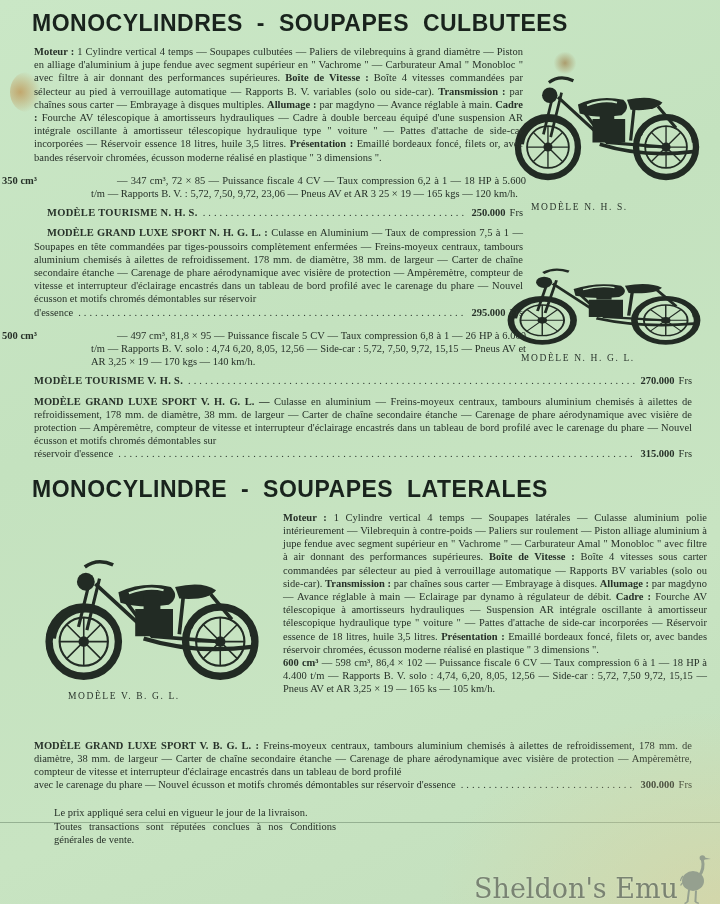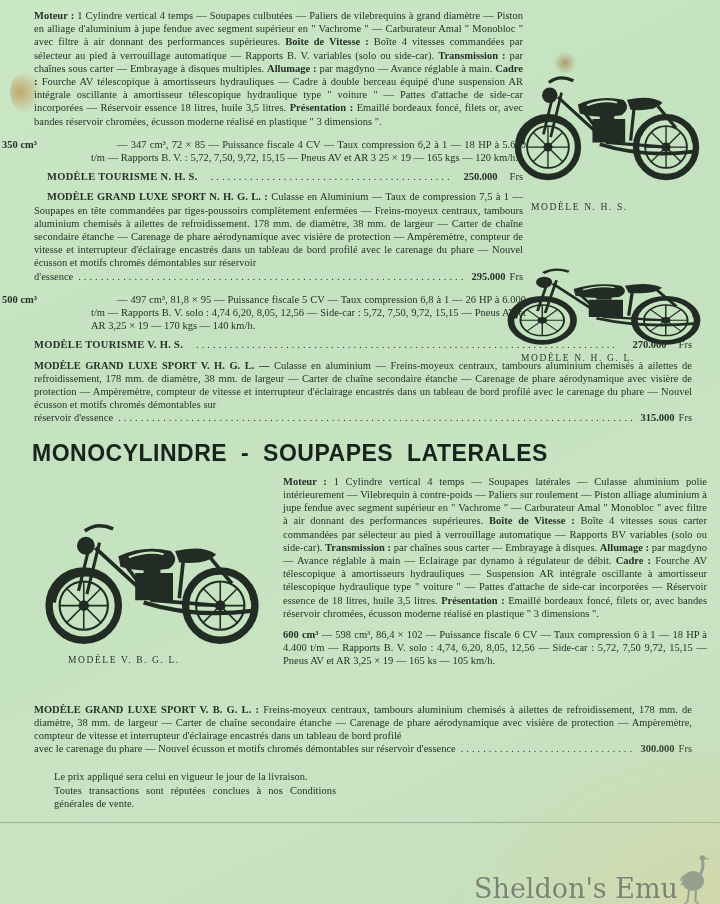--- a/index.html
+++ b/index.html
@@ -15,35 +15,35 @@
     font-size:23px;line-height:28px;letter-spacing:.5px;word-spacing:7px;
     color:#19231d;margin:0 0 8px -2px;
   }
   .title2{margin-top:14px;margin-bottom:8px;}
   p{margin:0;text-align:justify;}
   .b{font-weight:bold;}
   .w489{width:489px;}
   .spec{display:flex;width:524px;margin-left:-32px;margin-top:10px;margin-bottom:6px;gap:44px;}
   .spec-label{flex:0 0 45px;font-weight:bold;}
   .spec-text{flex:1;text-indent:26px;text-align:justify;}
-  .price-row{display:flex;align-items:center;margin:0 0 7px 13px;width:476px;gap:8px;}
+  .price-row{display:flex;align-items:center;margin:0 0 7px 13px;width:476px;}
   .price-row.full{margin-left:0;width:658px;}
   .row-label{font-weight:bold;letter-spacing:.3px;white-space:nowrap;}
   .dots{flex:1;overflow:hidden;white-space:nowrap;letter-spacing:3px;margin:0 5px;color:#2b352d;}
   .dots::after{content:"..........................................................................................................................................................";}
   .price{font-weight:bold;white-space:nowrap;}
   .cur{margin-left:4px;white-space:nowrap;}
   .model{margin-bottom:8px;}
   .model p.lead-indent{text-indent:13px;}
   .tail-row{display:flex;align-items:baseline;}
   .caption{position:absolute;font-size:9.5px;letter-spacing:1.6px;color:#2c362e;white-space:nowrap;}
   .photo{position:absolute;}
   .section2{position:relative;height:216px;margin-bottom:12px;}
   .col-right{margin-left:249px;width:424px;}
-  .spec-inline{margin-top:8px;}
+  .spec-inline{}
   .rule{position:absolute;left:0;top:822px;width:720px;height:1px;background:rgba(58,82,60,.35);}
   .footer{display:flex;margin-top:14px;width:658px;}
   .foot-left{width:356px;}
   .foot-right{width:282px;margin-left:20px;}
   .foot-right p{margin-bottom:1px;}
   .stain1{position:absolute;left:10px;top:72px;width:34px;height:40px;border-radius:50%;
     background:radial-gradient(circle at 30% 50%,rgba(188,116,38,.55),rgba(188,116,38,0) 68%);}
   .stain2{position:absolute;left:552px;top:50px;width:26px;height:26px;border-radius:50%;
     background:radial-gradient(circle,rgba(146,88,28,.5),rgba(146,88,28,0) 62%);}
   .corner{position:absolute;right:0;bottom:0;width:280px;height:190px;pointer-events:none;
@@ -103,26 +103,27 @@
   </svg>
   <div class="caption" style="left:531px;top:201px">MODÈLE N. H. S.</div>
 
   <svg class="photo" style="left:490px;top:249px;width:228px;height:100px" viewBox="0 0 240 150" preserveAspectRatio="none">
     <use href="#moto"></use>
   </svg>
   <div class="caption" style="left:521px;top:352px">MODÈLE N. H. G. L.</div>
 
   <div class="content">
 
+    <h1 class="title">MONOCYLINDRES - SOUPAPES CULBUTEES</h1>
 
     <p class="w489"><span class="b">Moteur : </span><span>1 Cylindre vertical 4 temps — Soupapes culbutées — Paliers de vilebrequins à grand diamètre — Piston en alliage d'aluminium à jupe fendue avec segment supérieur en " Vachrome " — Carburateur Amal " Monobloc " avec filtre à air donnant des performances supérieures. </span><span class="b">Boîte de Vitesse : </span><span>Boîte 4 vitesses commandées par sélecteur au pied à verrouillage automatique — Rapports B. V. variables (solo ou side-car). </span><span class="b">Transmission : </span><span>par chaînes sous carter — Embrayage à disques multiples. </span><span class="b">Allumage : </span><span>par magdyno — Avance réglable à main. </span><span class="b">Cadre : </span><span>Fourche AV télescopique à amortisseurs hydrauliques — Cadre à double berceau équipé d'une suspension AR intégrale oscillante à amortisseur télescopique hydraulique type " voiture " — Pattes d'attache de side-car incorporées — Réservoir essence 18 litres, huile 3,5 litres. </span><span class="b">Présentation : </span><span>Emaillé bordeaux foncé, filets or, avec bandes réservoir chromées, écusson moderne réalisé en plastique " 3 dimensions ".</span></p>
 
     <div class="spec">
       <span class="spec-label">350 cm³</span>
-      <span class="spec-text">— 347 cm³, 72 × 85 — Puissance fiscale 4 CV — Taux compression 6,2 à 1 — 18 HP à 5.600 t/m — Rapports B. V. : 5,72, 7,50, 9,72, 15,15 — Pneus AV et AR 3 25 × 19 — 165 kgs — 120 km/h.</span>
+      <span class="spec-text">— 347 cm³, 72 × 85 — Puissance fiscale 4 CV — Taux compression 6,2 à 1 — 18 HP à 5.600 t/m — Rapports B. V. : 5,72, 7,50, 9,72, 23,06 — Pneus AV et AR 3 25 × 19 — 165 kgs — 120 km/h.</span>
     </div>
 
     <div class="price-row">
       <span class="row-label">MODÈLE TOURISME N. H. S.</span>
       <span class="dots"></span>
       <span class="price">250.000</span>
       <span class="cur">Frs</span>
     </div>
 
     <div class="model w489">

